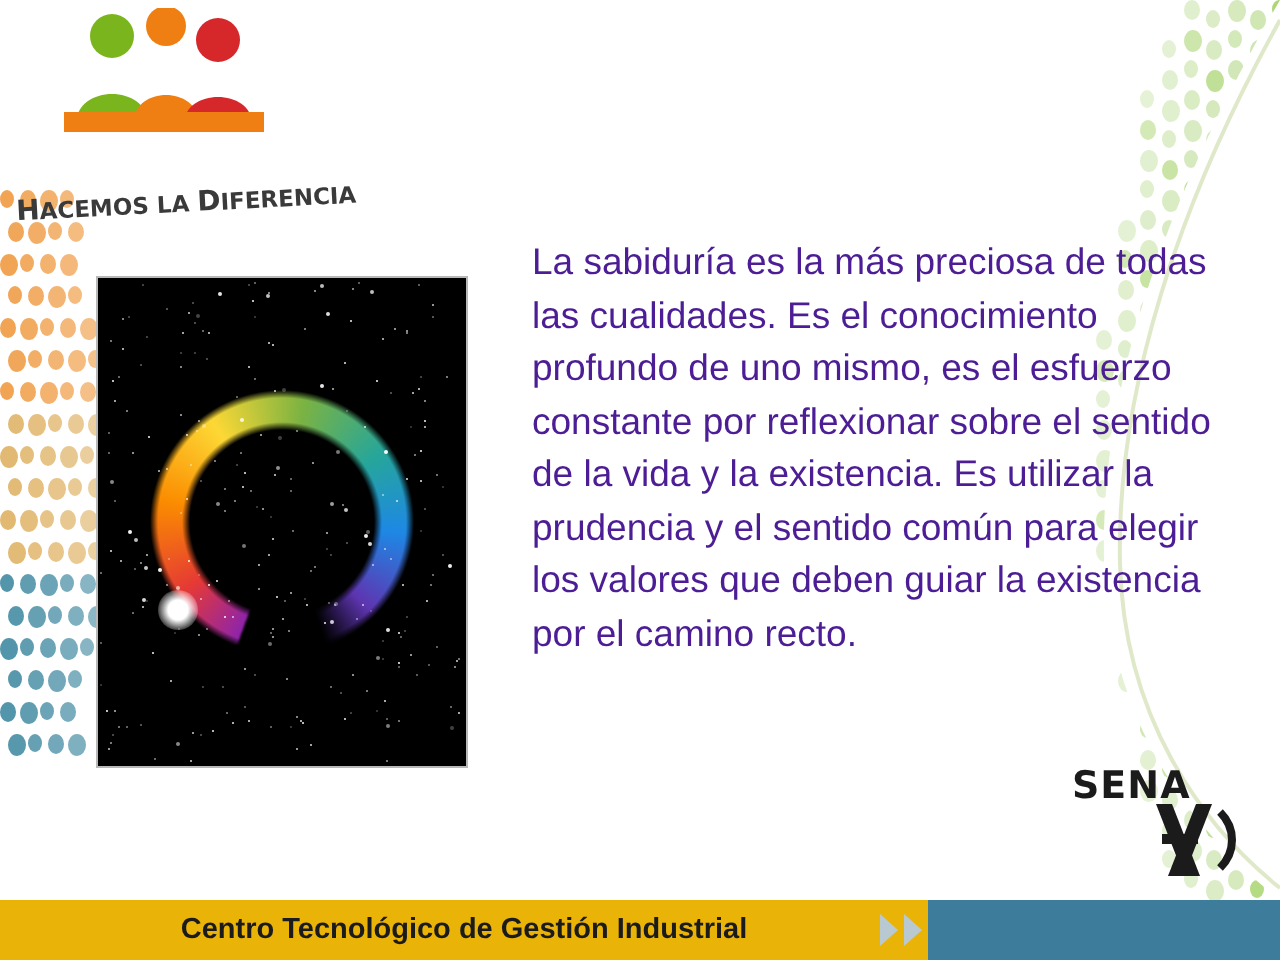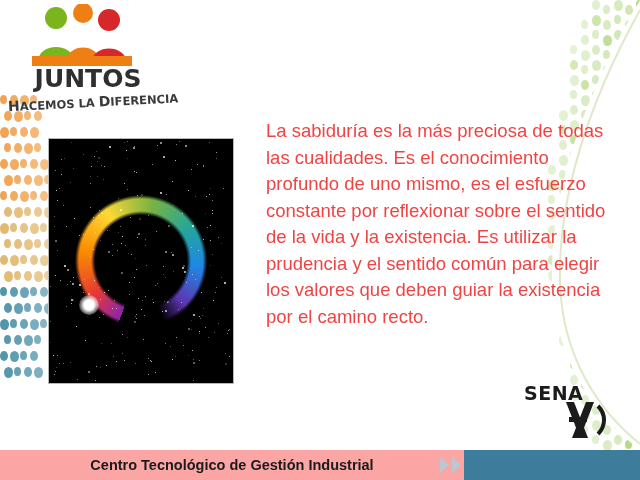--- a/index.html
+++ b/index.html
@@ -138,27 +138,27 @@
 
   
   #bodytext {
     position: absolute;
     left: 266px;
     top: 118px;
     width: 352px;
     font-family: "Liberation Sans", sans-serif;
     font-size: 18.5px;
     line-height: 26.5px;
-    color: #ef4444;
+    color: #4c1d95;
   }
 
   
   #sena {
     position: absolute;
-    right: 24px;
+    right: 12px;
     bottom: 38px;
     width: 92px;
     height: 62px;
   }
   #sena .sena-text {
     position: absolute;
     left: 0;
     top: 2px;
     font-family: "DejaVu Sans", sans-serif;
     font-weight: bold;
@@ -167,21 +167,21 @@
     letter-spacing: 0.5px;
   }
 
   
   #footerbar {
     position: absolute;
     left: 0;
     bottom: 0;
     width: 640px;
     height: 30px;
-    background: #fca5a5;
+    background: #eab308;
   }
   #footerbar .accent {
     position: absolute;
     right: 0;
     top: 0;
     width: 176px;
     height: 30px;
     background: #3d7d9b;
   }
   #footer-text {
@@ -548,21 +548,20 @@
       <path d="M30 58 C30 38, 66 38, 66 58 Z" fill="#7ab51d"></path>
 
       <circle cx="75" cy="9" r="10" fill="#f07f13"></circle>
       <path d="M59 57 C59 39, 91 39, 91 57 Z" fill="#f07f13"></path>
 
       <circle cx="101" cy="16" r="11" fill="#d6272b"></circle>
       <path d="M84 58 C84 40, 118 40, 118 58 Z" fill="#d6272b"></path>
 
       <rect x="24" y="52" width="100" height="10" fill="#f07f13"></rect>
     </svg>
-    <div class="juntos-text">JUNTOS</div>
     <div class="tagline">
       <span class="cap">H</span><span>ACEMOS LA </span><span class="cap">D</span><span>IFERENCIA</span>
     </div>
   </div>
 
 
   <div id="photo">
     <div class="ring-wrap">
       <div class="ring"></div>
       <div class="ring-tip"></div>

